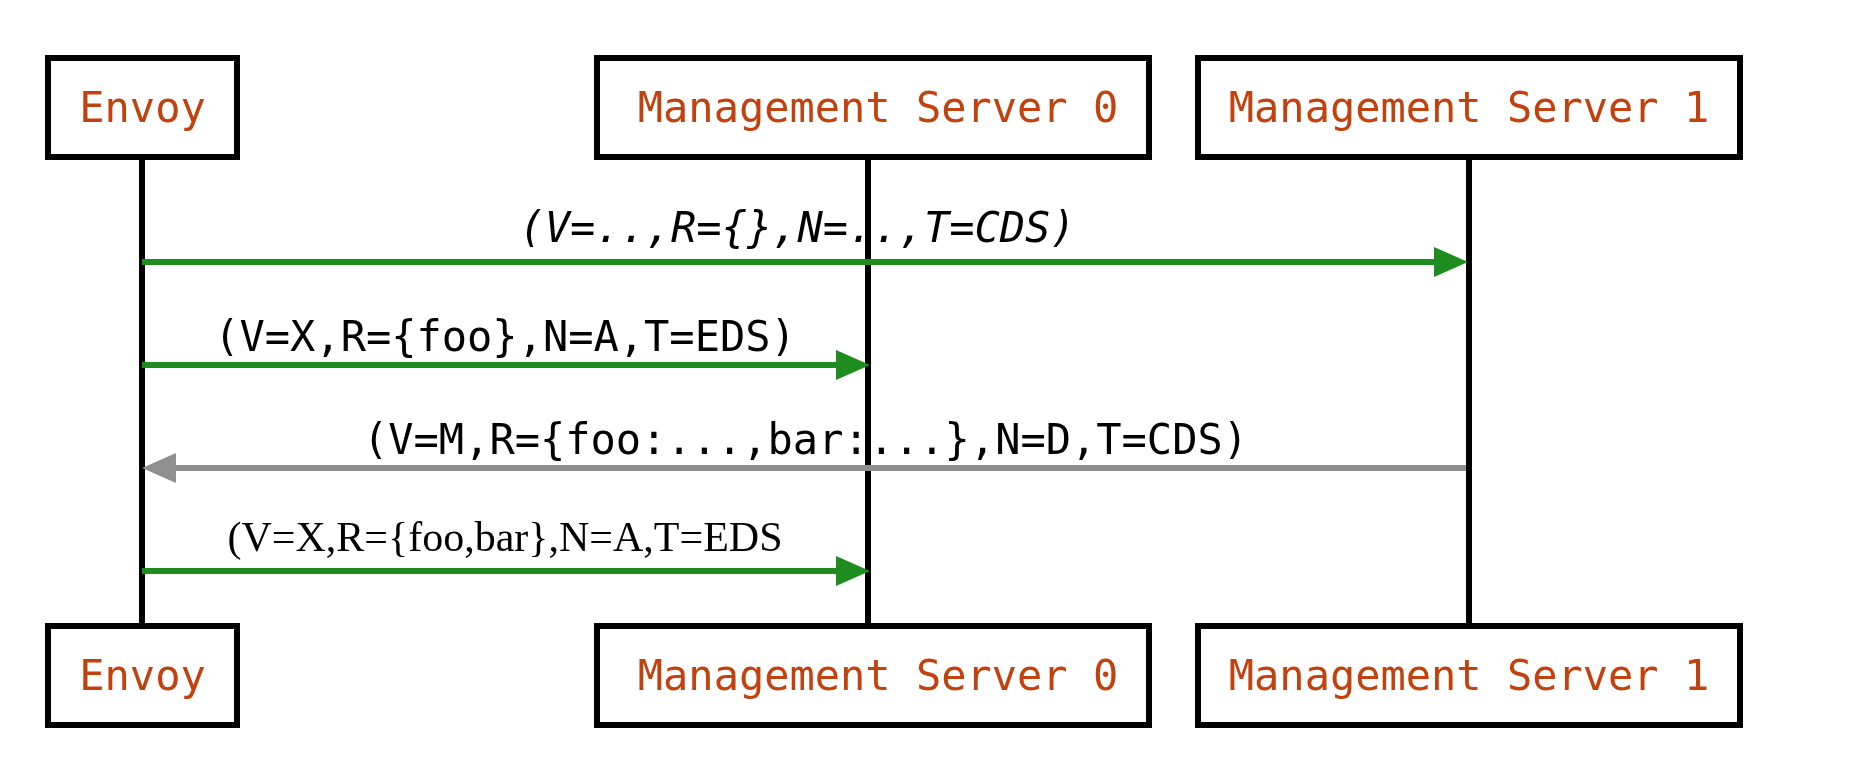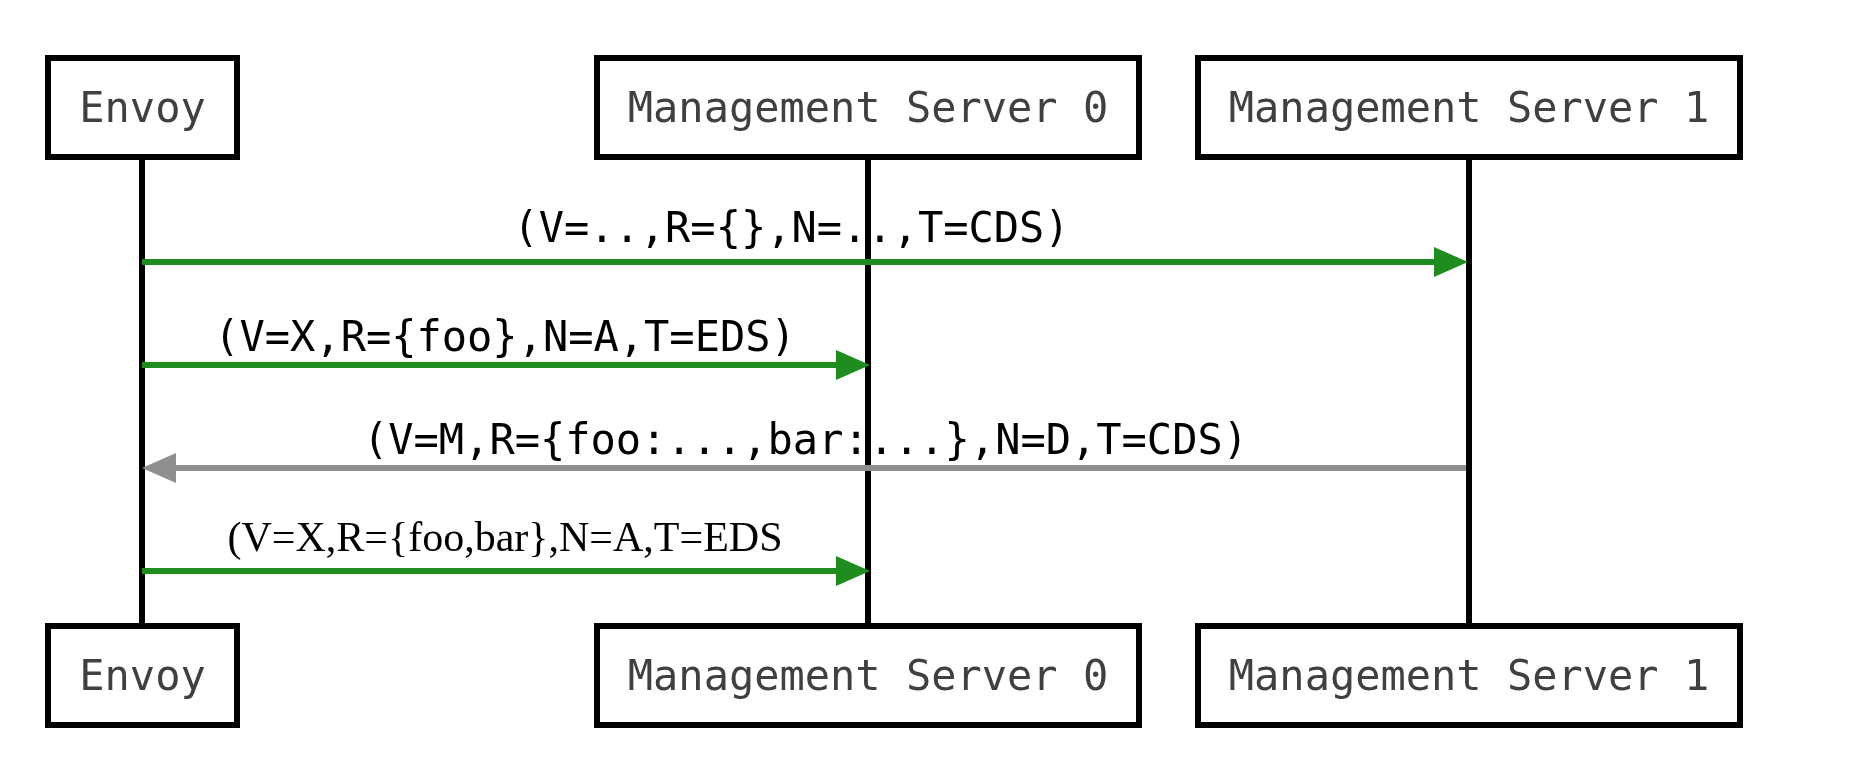--- a/index.html
+++ b/index.html
@@ -13,28 +13,28 @@
   }
   .actor-box {
     position: absolute;
     height: 93px;              
     border: 6px solid #000000;
     background: #ffffff;
     display: flex;
     align-items: center;
     justify-content: center;
     font-size: 42px;
-    color: #404040;
+    color: #c2410c;
     white-space: nowrap;
     z-index: 3;
   }
   .row-top    { top: 55px; }
   .row-bottom { top: 623px; }
   .box-envoy  { left: 45px;   width: 183px; }
-  .box-ms0    { left: 594px;  width: 536px; }
+  .box-ms0    { left: 594px;  width: 536px; padding-left: 10px; }
   .box-ms1    { left: 1195px; width: 536px; }
   .lifeline {
     position: absolute;
     top: 160px;
     height: 468px;
     width: 6px;
     background: #000000;
     z-index: 1;
   }
   .ll-envoy { left: 139px; }
@@ -59,21 +59,21 @@
     line-height: 48px;
     text-align: center;
     font-size: 42px;
     color: #000000;
     white-space: nowrap;
     z-index: 2;
   }
   
   .m1-line  { left: 142px; top: 259px; width: 1300px; background: #1e8c1e; }
   .m1-head  { left: 1434px; top: 247px; border-left: 34px solid #1e8c1e; }
-  .m1-label { left: 128px; top: 204px; width: 1327px; }
+  .m1-label { left: 134px; top: 204px; width: 1327px; font-style: italic; }
   
   .m2-line  { left: 142px; top: 362px; width: 700px; background: #1e8c1e; }
   .m2-head  { left: 836px; top: 350px; border-left: 34px solid #1e8c1e; }
   .m2-label { left: 142px; top: 313px; width: 726px; }
   
   .m3-line  { left: 172px; top: 465px; width: 1294px; background: #8f8f8f; }
   .m3-head  { left: 142px; top: 453px; border-right: 34px solid #8f8f8f; }
   .m3-label { left: 142px; top: 416px; width: 1327px; }
   
   .m4-line  { left: 142px; top: 568px; width: 700px; background: #1e8c1e; }

